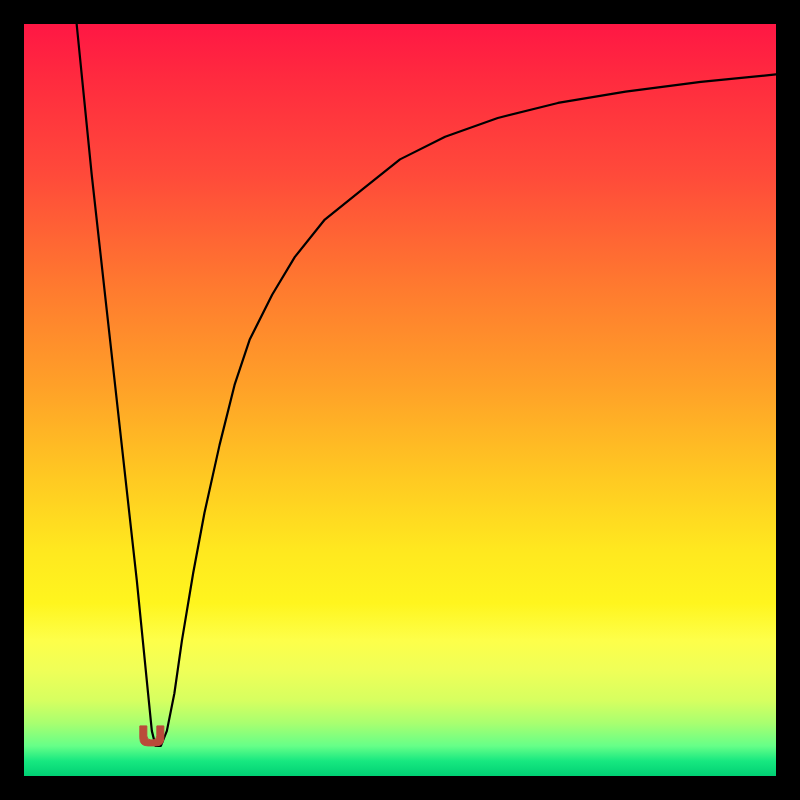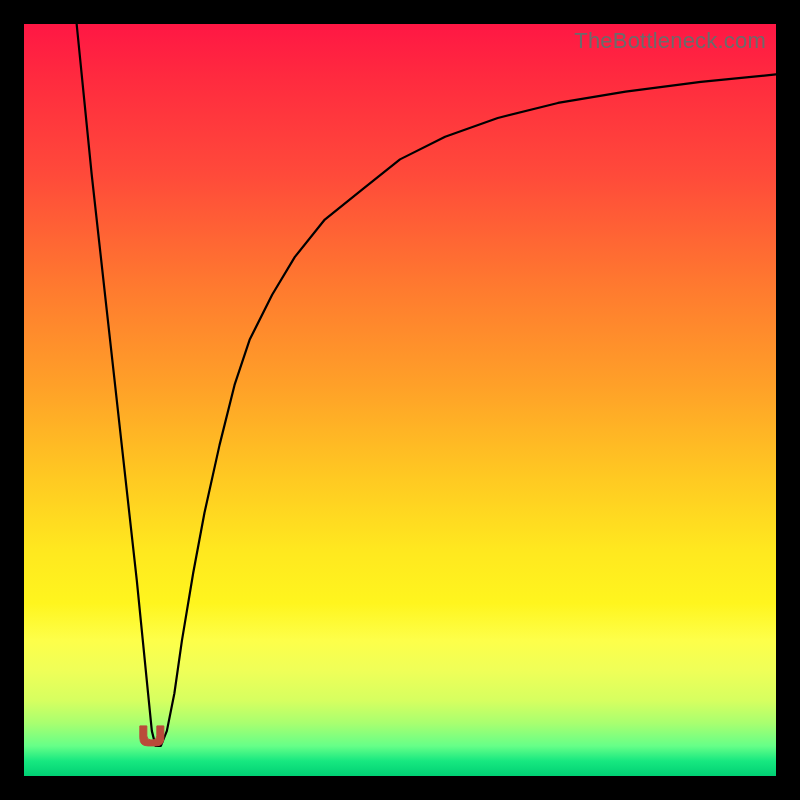--- a/index.html
+++ b/index.html
@@ -71,21 +71,20 @@
     fill: #ba4a3a;
     stroke: #ba4a3a;
     stroke-width: 1;
   }
 </style>
 </head>
 <body>
 
 <div class="outer">
   <div class="plot-area">
-    <div class="watermark">TheBottleneck.com</div>
 
     <svg class="curves" viewBox="0 0 752 752" preserveAspectRatio="none">
       <path id="curve-path" class="curve-stroke" d="M52.64 0.00 L60.16 75.20 L67.68 150.40 L75.20 218.08 L82.72 285.76 L90.24 353.44 L97.76 421.12 L105.28 488.80 L112.80 556.48 L118.82 616.64 L124.08 669.28 L127.84 706.88 L131.60 721.92 L136.86 721.92 L142.88 706.88 L150.40 669.28 L157.92 616.64 L169.20 548.96 L180.48 488.80 L195.52 421.12 L210.56 360.96 L225.60 315.84 L248.16 270.72 L270.72 233.12 L300.80 195.52 L338.40 165.44 L376.00 135.36 L421.12 112.80 L473.76 94.00 L533.92 78.96 L601.60 67.68 L676.80 57.90 L752.00 50.38"></path>
 
       <path id="valley-path" class="valley-marker" d="M 115.84 701.92
      L 115.84 713.92
      Q 115.84 721.92 123.84 721.92
      L 131.84 721.92
      Q 139.84 721.92 139.84 713.92
      L 139.84 701.92

